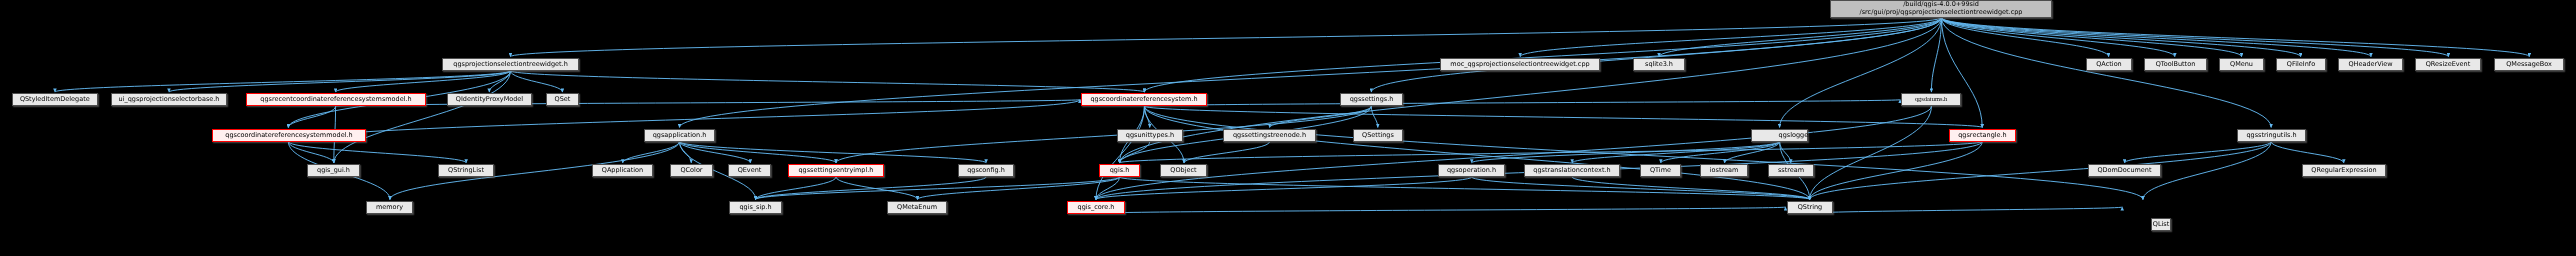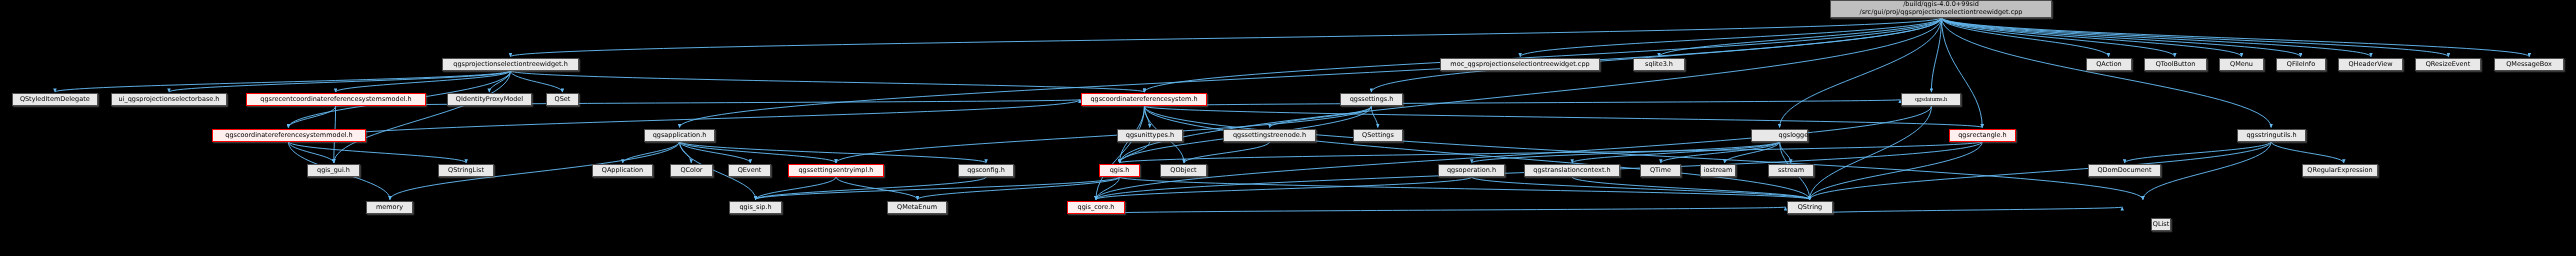--- a/index.html
+++ b/index.html
@@ -223,30 +223,30 @@
       </div>
       <div class="node white" style="left: 1438px; top: 164px; width: 67px;">
         <span>qgsoperation.h</span>
       </div>
       <div class="node white" style="left: 1524px; top: 164px; width: 96px;">
         <span>qgstranslationcontext.h</span>
       </div>
       <div class="node white" style="left: 1640px; top: 164px; width: 41px;">
         <span>QTime</span>
       </div>
-      <div class="node white" style="left: 1700px; top: 164px; width: 36px;">
+      <div class="node white" style="left: 1700px; top: 164px; width: 48px;">
         <span>iostream</span>
       </div>
       <div class="node white" style="left: 1768px; top: 164px; width: 46px;">
         <span>sstream</span>
       </div>
       <div class="node white" style="left: 2088px; top: 164px; width: 73px;">
         <span>QDomDocument</span>
       </div>
-      <div class="node white" style="left: 2302px; top: 164px; width: 76px;">
+      <div class="node white" style="left: 2302px; top: 164px; width: 84px;">
         <span>QRegularExpression</span>
       </div>
       <div class="node white" style="left: 366px; top: 201px; width: 47px;">
         <span>memory</span>
       </div>
       <div class="node white" style="left: 729px; top: 201px; width: 53px;">
         <span>qgis_sip.h</span>
       </div>
       <div class="node white" style="left: 887px; top: 201px; width: 60px;">
         <span>QMetaEnum</span>

